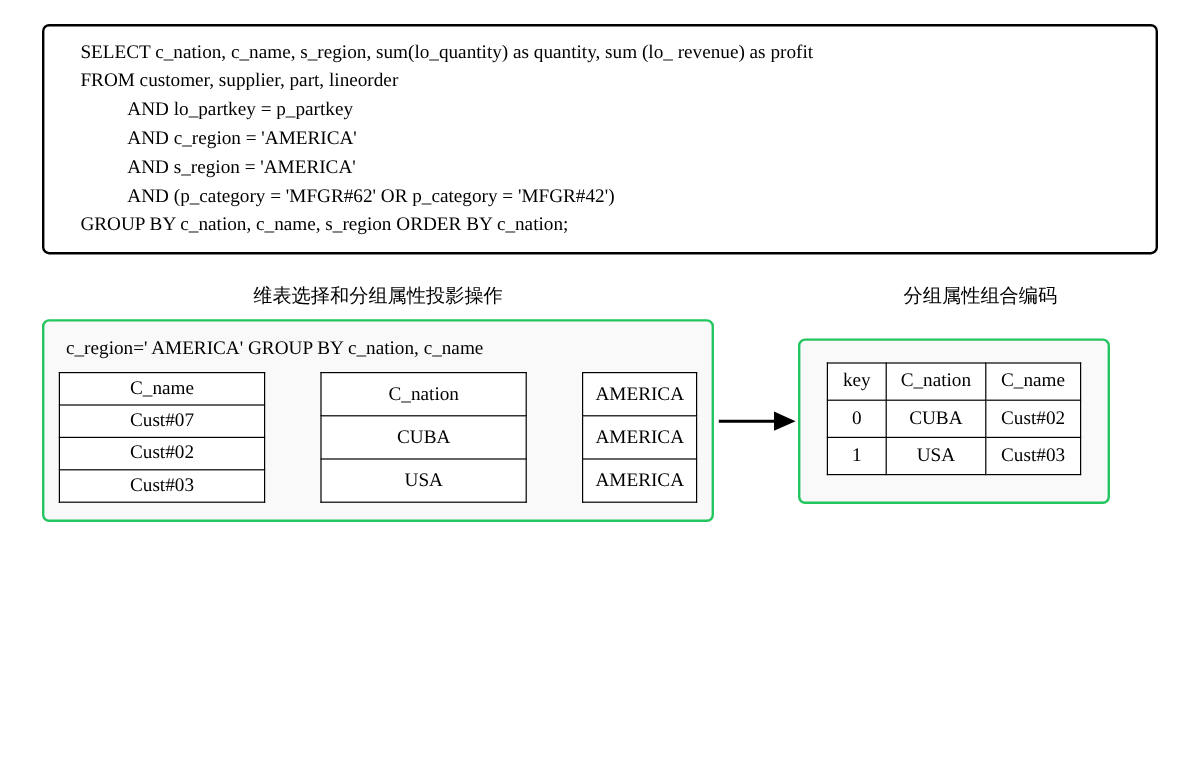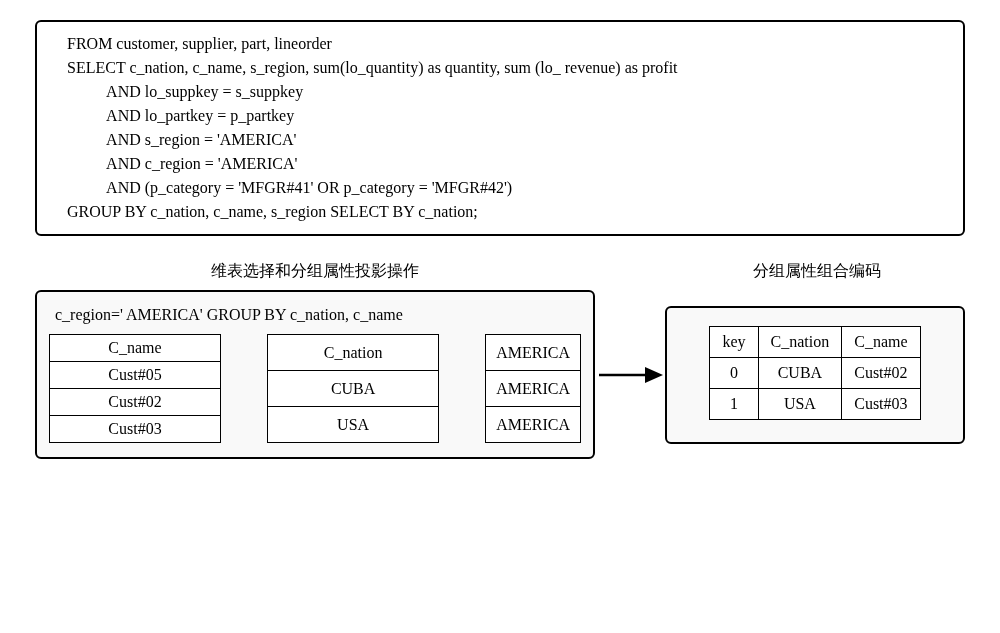--- a/index.html
+++ b/index.html
@@ -35,31 +35,31 @@
     width: 300px;
     text-align: center;
     font-family: Liberation Serif, serif;
   }
   .lower-row {
     display: flex;
     align-items: center;
     margin: 0 15px;
   }
   .panel {
-    border: 2px solid #000000;
+    border: 2px solid #22c55e;
     border-radius: 6px;
     background: #f9f9f9;
     padding: 10px 12px 14px 12px;
   }
   .panel-left {
     width: 560px;
     box-sizing: border-box;
   }
   .panel-right {
-    width: 300px;
+    width: 260px;
     box-sizing: border-box;
     padding-top: 18px;
     padding-bottom: 22px;
   }
   .panel-header {
     margin: 4px 6px 10px 6px;
     font-family: "Times New Roman", serif;
   }
   .tables-row {
     display: flex;
@@ -95,49 +95,48 @@
     text-align: center;
     font-weight: normal;
     font-family: "Times New Roman", serif;
     background: #fff;
   }
 </style>
 </head>
 <body>
 
 <div class="sql-box">
+  <div class="line">SELECT c_nation, c_name, s_region, sum(lo_quantity) as quantity, sum (lo_ revenue) as profit</div>
   <div class="line">FROM customer, supplier, part, lineorder</div>
-  <div class="line">SELECT c_nation, c_name, s_region, sum(lo_quantity) as quantity, sum (lo_ revenue) as profit</div>
-  <div class="line">          AND lo_suppkey = s_suppkey</div>
   <div class="line">          AND lo_partkey = p_partkey</div>
+  <div class="line">          AND c_region = 'AMERICA'</div>
   <div class="line">          AND s_region = 'AMERICA'</div>
-  <div class="line">          AND c_region = 'AMERICA'</div>
-  <div class="line">          AND (p_category = 'MFGR#41' OR p_category = 'MFGR#42')</div>
-  <div class="line">GROUP BY c_nation, c_name, s_region SELECT BY c_nation;</div>
+  <div class="line">          AND (p_category = 'MFGR#62' OR p_category = 'MFGR#42')</div>
+  <div class="line">GROUP BY c_nation, c_name, s_region ORDER BY c_nation;</div>
 </div>
 
 <div class="label-row">
   <div class="label-left">维表选择和分组属性投影操作</div>
   <div class="label-spacer"></div>
   <div class="label-right">分组属性组合编码</div>
 </div>
 
 <div class="lower-row">
 
   <div class="panel panel-left">
     <div class="panel-header">c_region='  AMERICA'   GROUP BY c_nation, c_name</div>
     <div class="tables-row">
 
       <table class="mini-table">
         <tbody>
             <tr>
               <td class="col-narrow">C_name</td>
             </tr>
         <tr>
-              <td>Cust#05</td>
+              <td>Cust#07</td>
             </tr>
         <tr>
               <td>Cust#02</td>
             </tr>
         <tr>
               <td>Cust#03</td>
             </tr>
       </tbody>
         </table>
 

